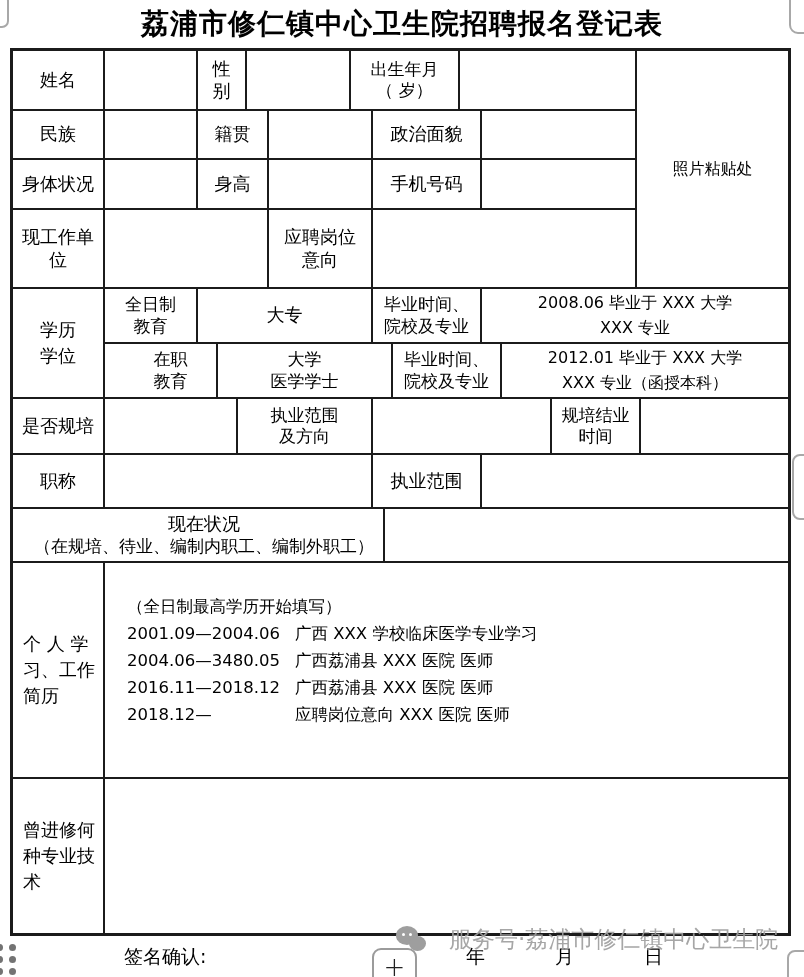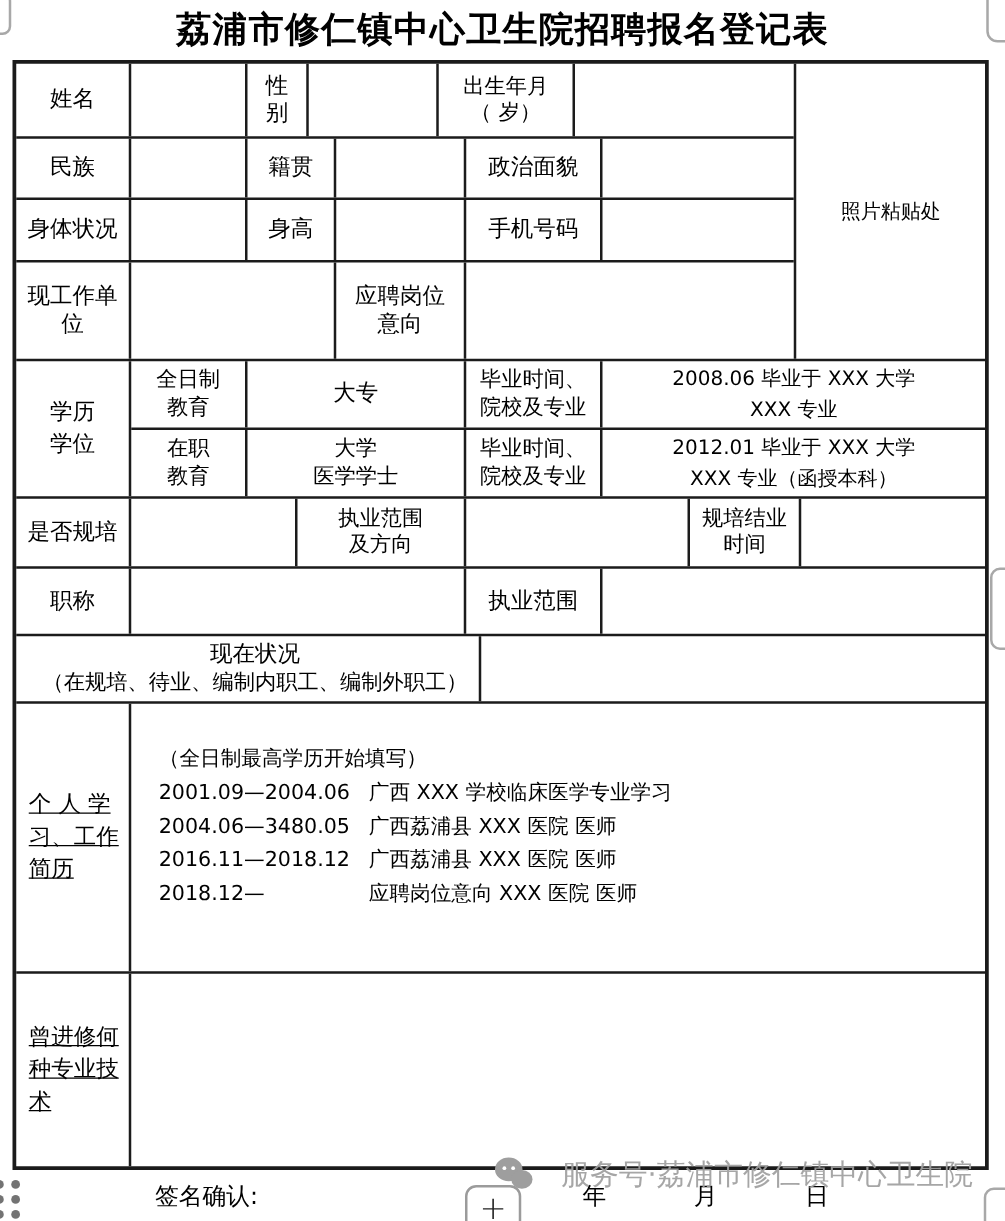--- a/index.html
+++ b/index.html
@@ -31,24 +31,24 @@
   
   .secA { display:flex; height:238px; border-bottom:2px solid #1b1b1b; }
   .secA-left { width:624px; border-right:2px solid #1b1b1b; display:flex; flex-direction:column; }
   .secA-left .frow:last-child { border-bottom:none; flex:1; }
   .photo-cell { flex:1; display:flex; align-items:center; justify-content:center; font-size:16px; }
   
   .secB { display:flex; height:110px; border-bottom:2px solid #1b1b1b; }
   .edu-label { width:92px; border-right:2px solid #1b1b1b; display:flex; flex-direction:column; align-items:center; justify-content:center; line-height:1.45; }
   .edu-right { flex:1; display:flex; flex-direction:column; }
   .edu-right .frow { flex:1; }
-  .edu-right .frow:last-child { border-bottom:none; }
+  .edu-right .frow:last-child { border-bottom:none;margin-left:20px; }
   .edu-val { font-size:16px; line-height:1.55; }
   
-  .resume-label { line-height:26px; align-items:flex-start; text-align:left; padding-left:10px; justify-content:center;text-decoration:underline; }
+  .resume-label { line-height:26px; align-items:flex-start; text-align:left; padding-left:10px; justify-content:center; }
   .resume-content {
     align-items:flex-start; justify-content:flex-start; text-align:left;
     padding:30px 10px 0 22px; font-size:16.5px; line-height:27px;
   }
   .resume-line { display:flex; }
   .resume-period { width:168px; flex:0 0 auto; }
   .status-l2 { font-size:17px; white-space:nowrap; }
   
   .signature { position:absolute; left:124px; top:944px; font-size:19px; z-index:4; }
   .date-line { position:absolute; left:466px; top:944px; display:flex; gap:70px; font-size:19px; z-index:4; }

